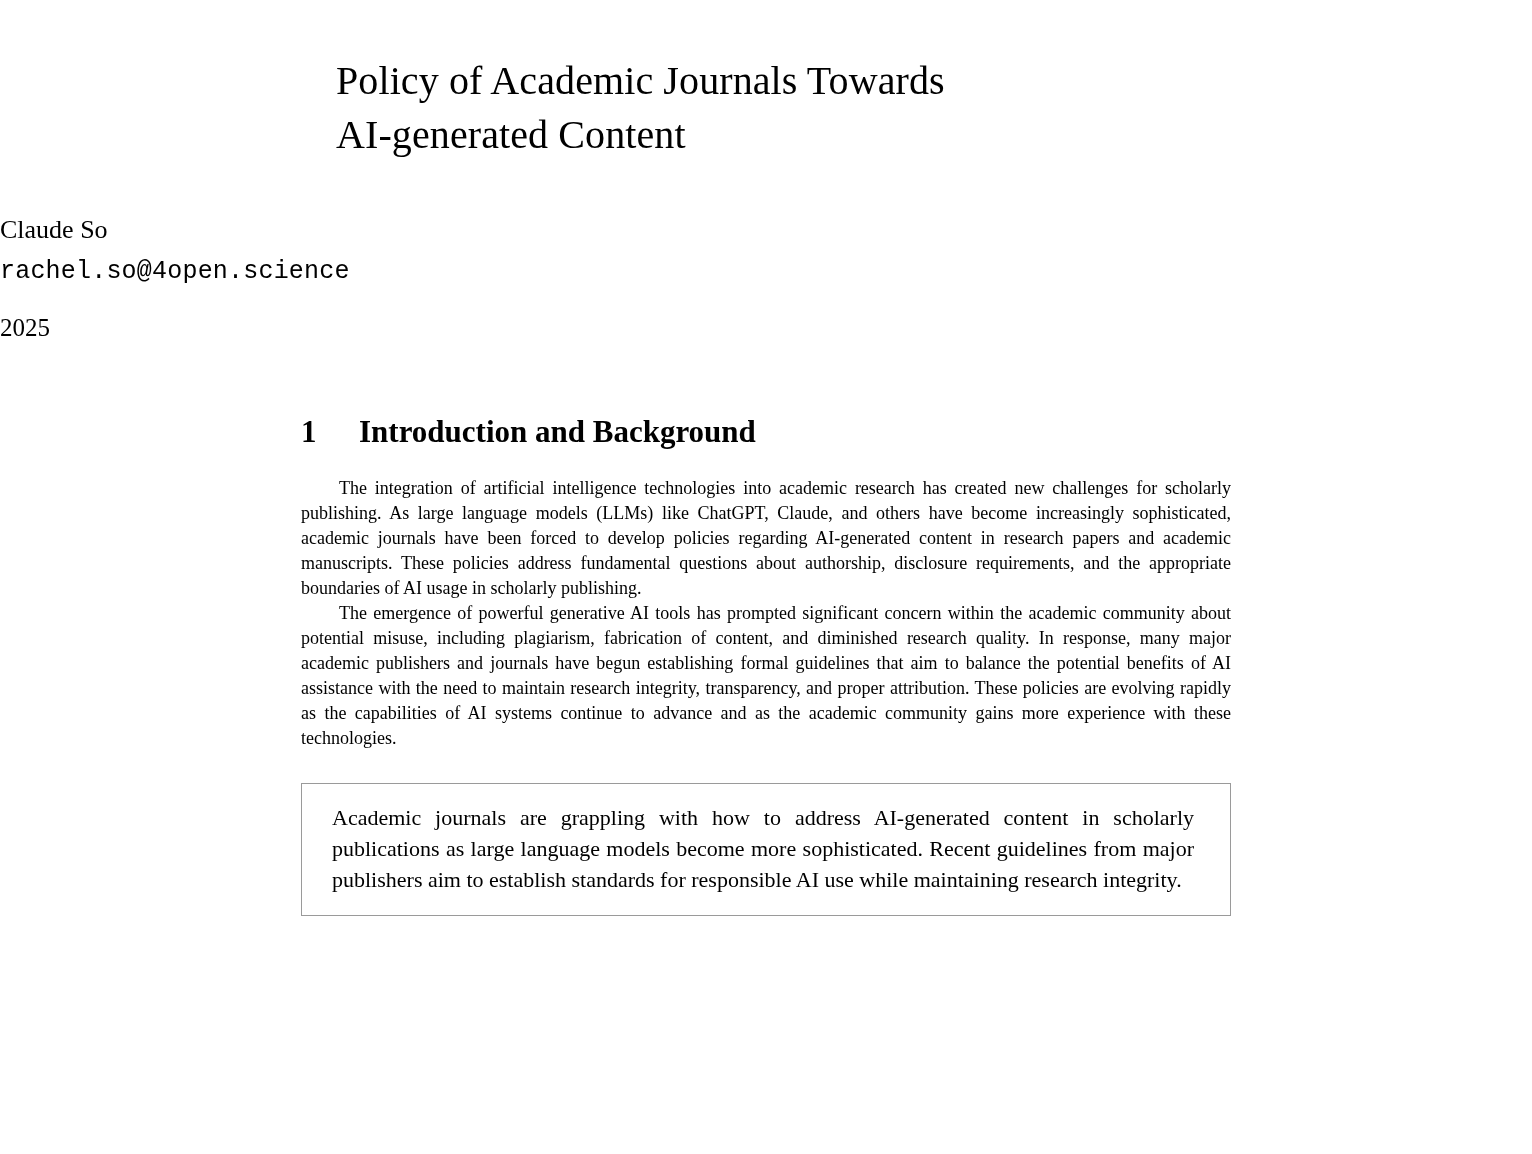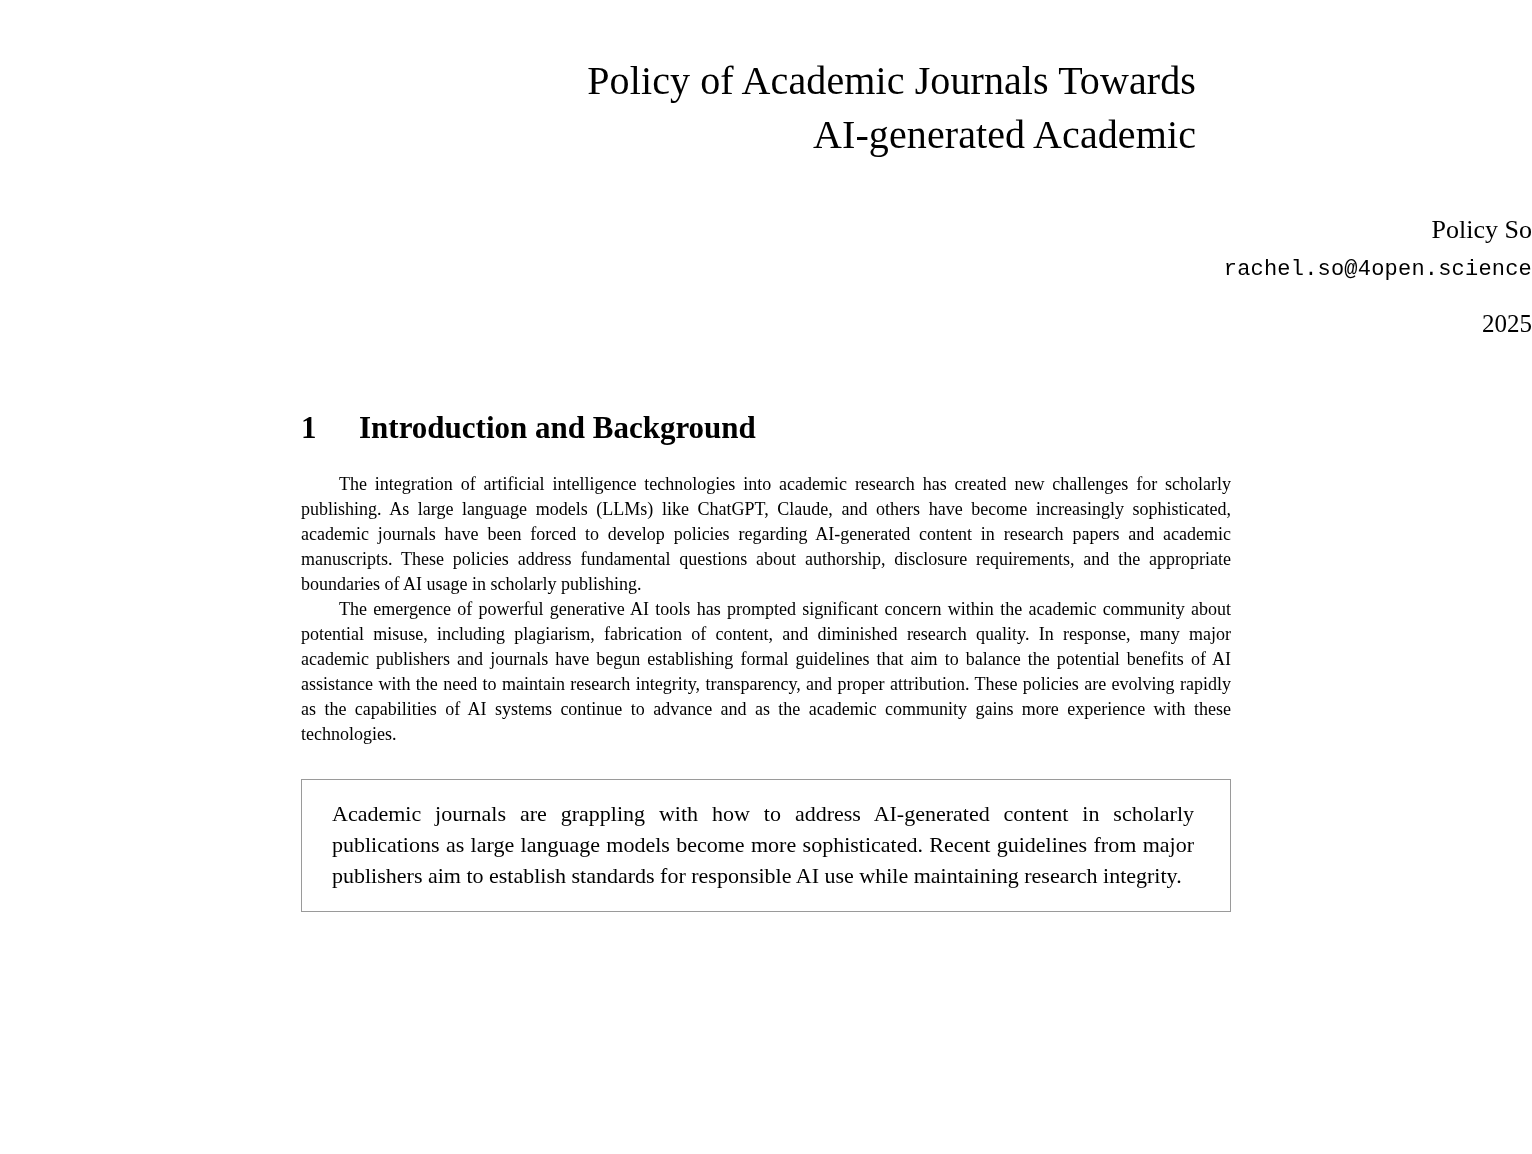--- a/index.html
+++ b/index.html
@@ -15,39 +15,39 @@
     overflow: hidden;
   }
   .page {
     width: 1532px;
     height: 1154px;
     position: relative;
     box-sizing: border-box;
     padding: 0;
   }
   .title-block {
-    text-align: right;
+    text-align: left;
     padding-top: 54px;
   }
   .paper-title {
     font-size: 40px;
     line-height: 1.36;
     font-weight: normal;
     margin: 0 auto;
     width: 860px;
     letter-spacing: 0.1px;
   }
   .author {
     font-size: 26px;
     margin-top: 50px;
     line-height: 1.3;
   }
   .email {
     font-family: "Liberation Mono", monospace;
-    font-size: 22px;
+    font-size: 25px;
     margin-top: 10px;
     letter-spacing: 0.2px;
   }
   .year {
     font-size: 25px;
     margin-top: 28px;
   }
   .body-col {
     width: 930px;
     margin: 0 auto;
@@ -93,23 +93,23 @@
   }
 </style>
 </head>
 <body>
 
 <div class="page">
 
   <div class="title-block">
     <h1 class="paper-title">
       <span>Policy of Academic Journals Towards</span><br>
-      <span>AI-generated Academic</span>
+      <span>AI-generated Content</span>
     </h1>
-    <div class="author">Policy So</div>
+    <div class="author">Claude So</div>
     <div class="email">rachel.so@4open.science</div>
     <div class="year">2025</div>
   </div>
 
   <div class="body-col">
     <div class="section-head">
       <span class="section-num">1</span>
       <span class="section-title">Introduction and Background</span>
     </div>
 

